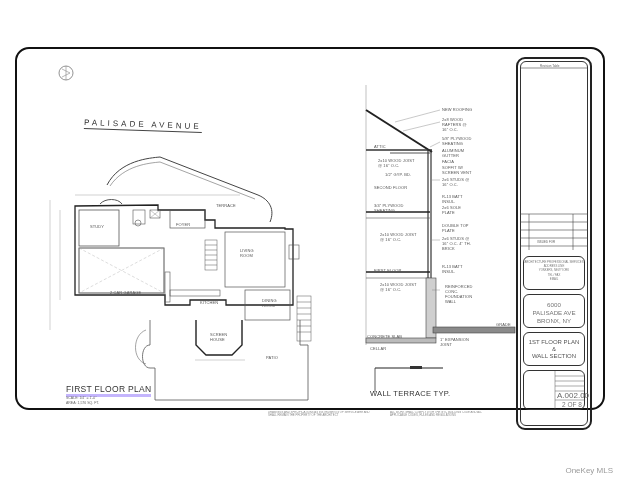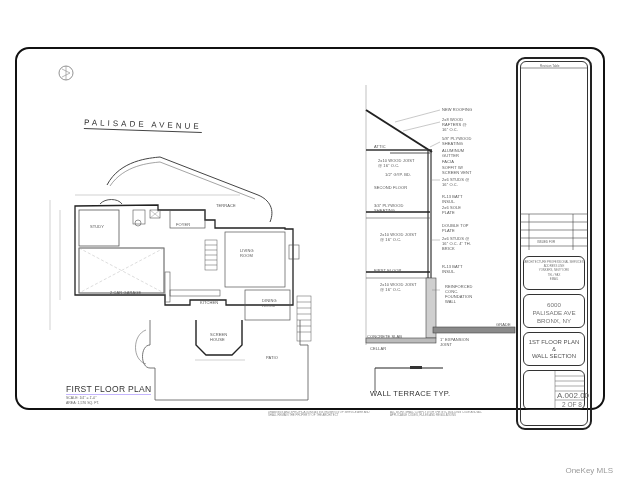--- a/index.html
+++ b/index.html
@@ -5,21 +5,21 @@
   html, body { margin:0; padding:0; background:#ffffff; }
   body { width:621px; height:480px; position:relative; overflow:hidden;
          font-family:"Liberation Sans", sans-serif; color:#222; }
   .sheet { position:absolute; left:15px; top:47px; width:590px; height:363px;
            border:2px solid #111; border-radius:14px; box-sizing:border-box; }
   svg.draw { position:absolute; left:0; top:0; }
   .lbl { position:absolute; font-size:4px; color:#555; white-space:nowrap; letter-spacing:0.1px; }
   .street { position:absolute; left:84px; top:120px; font-size:8px; letter-spacing:3px; color:#333;
             transform:rotate(2deg); border-bottom:1px solid #444; padding-bottom:1px; }
   .plan-title { position:absolute; left:66px; top:384px; font-size:8.5px; color:#333;
-                border-bottom:1px solid #c4b5fd; letter-spacing:0.3px; }
+                border-bottom:3px solid #c4b5fd; letter-spacing:0.3px; }
   .plan-sub { position:absolute; left:66px; font-size:3.5px; color:#666; }
   .ws-title { position:absolute; left:370px; top:389px; font-size:7.5px; color:#333; letter-spacing:0.3px; }
   .tb-outer { position:absolute; left:516px; top:57px; width:76px; height:373px;
               border:2px solid #222; border-radius:9px; box-sizing:border-box; }
   .tb-inner { position:absolute; left:520px; top:61px; width:68px; height:365px;
               border:1px solid #333; border-radius:6px; box-sizing:border-box; }
   .tb-box { position:absolute; left:523px; width:62px; border:1px solid #333; border-radius:6px; box-sizing:border-box;
             text-align:center; color:#666; }
   .tb-small { font-size:2.8px; line-height:4.2px; padding-top:3px; color:#777; }
   .tb-addr { font-size:6.2px; line-height:8px; padding-top:6px; color:#777; }

